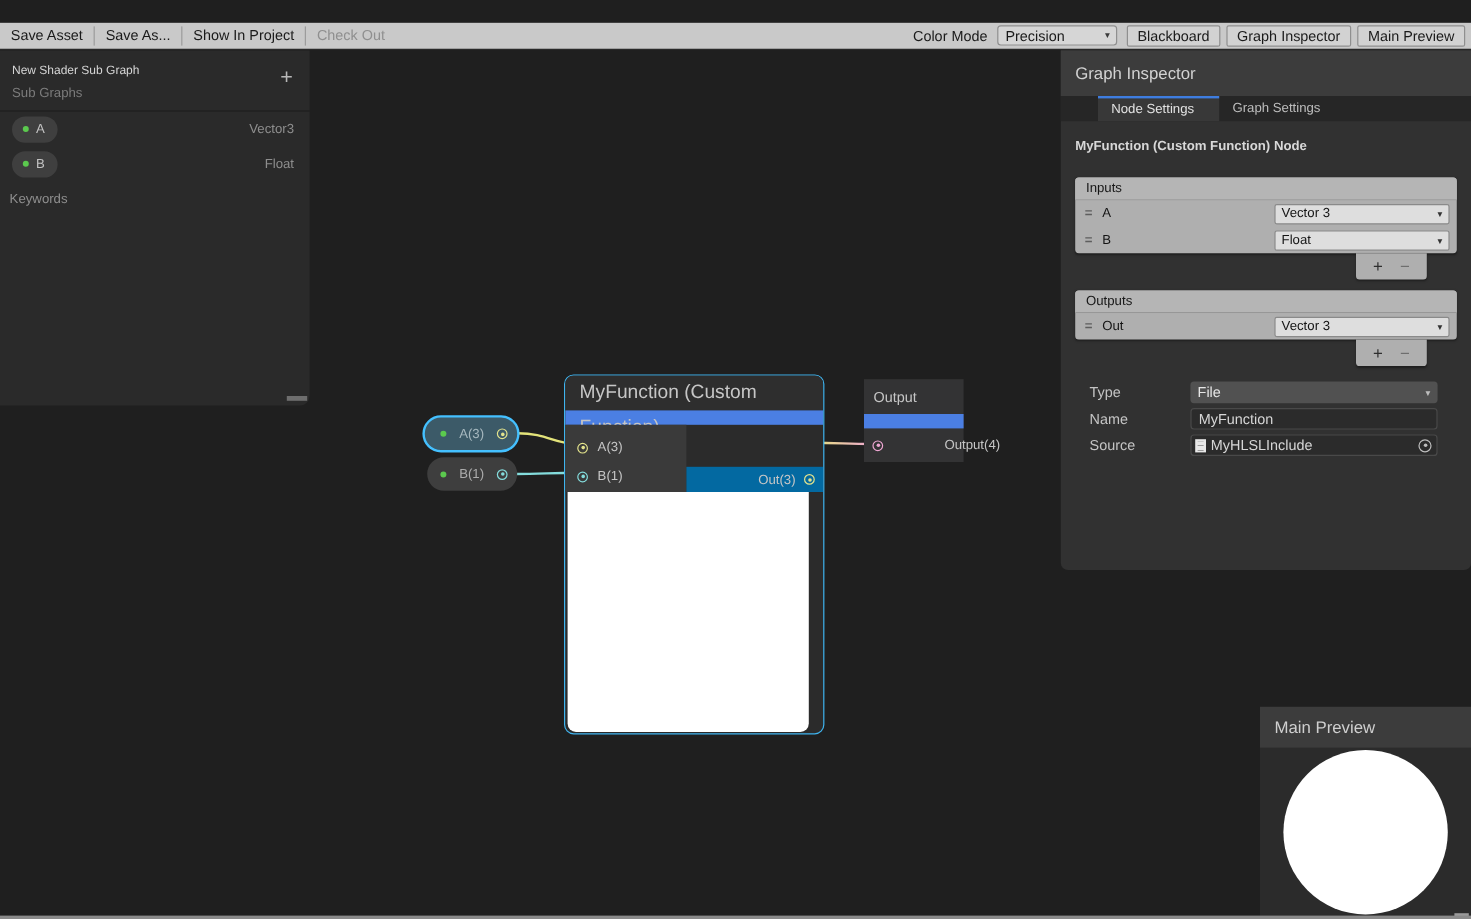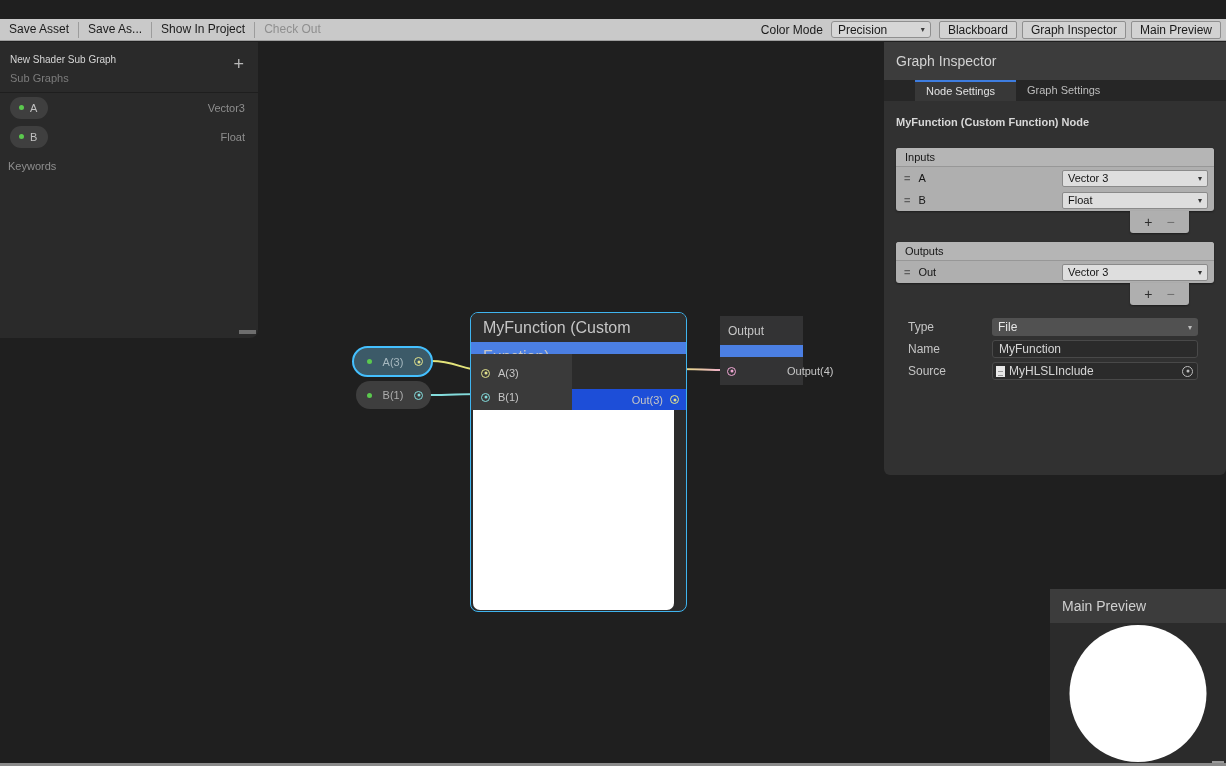--- a/index.html
+++ b/index.html
@@ -77,21 +77,21 @@
   
   .fnode { position:absolute; left:470px; top:312px; width:217px; height:300px;
            border:1px solid #3FB4EF; border-radius:8px; background:#2B2B2B; overflow:hidden; z-index:6; cursor:grab; }
   .fnode-title { height:29px; background:#2E2E2E; font-size:16px; color:#C6C6C6;
                  line-height:29px; padding-left:12px; }
   .fnode-accent { height:12px; }
   .fnode-ports { display:flex; height:56px; }
   .fin-col { width:101px; background:#3A3A3A; padding-top:7px; }
   .fport-row { height:24px; display:flex; align-items:center; gap:8px; padding-left:10px; }
   .fport-row .flabel { font-size:11px; color:#C6C6C6; }
-  .fout-col { flex:1; background:#1d4ed8; display:flex; align-items:center; justify-content:flex-end;
+  .fout-col { flex:1; background:#0369a1; display:flex; align-items:center; justify-content:flex-end;
               gap:7px; padding-right:7px;margin-top:35px; }
   .fout-col .flabel { font-size:11px; color:#C6C6C6; }
   .fnode-preview { width:201px; height:200px; background:#FFFFFF; border-radius:0 0 7px 7px; margin-left:2px; }
 
   
   .onode { position:absolute; left:720px; top:316px; width:83px; height:69px; background:#333334; z-index:6; cursor:grab; }
   .onode-title { height:29px; font-size:12px; color:#C6C6C6; line-height:30px; padding-left:8px; }
   .onode-accent { height:12px; }
   .onode-body { height:28px; display:flex; align-items:center; gap:7px; padding-left:7px; }
   .onode-body .flabel { font-size:11px; color:#C6C6C6;margin-left:44px; }

